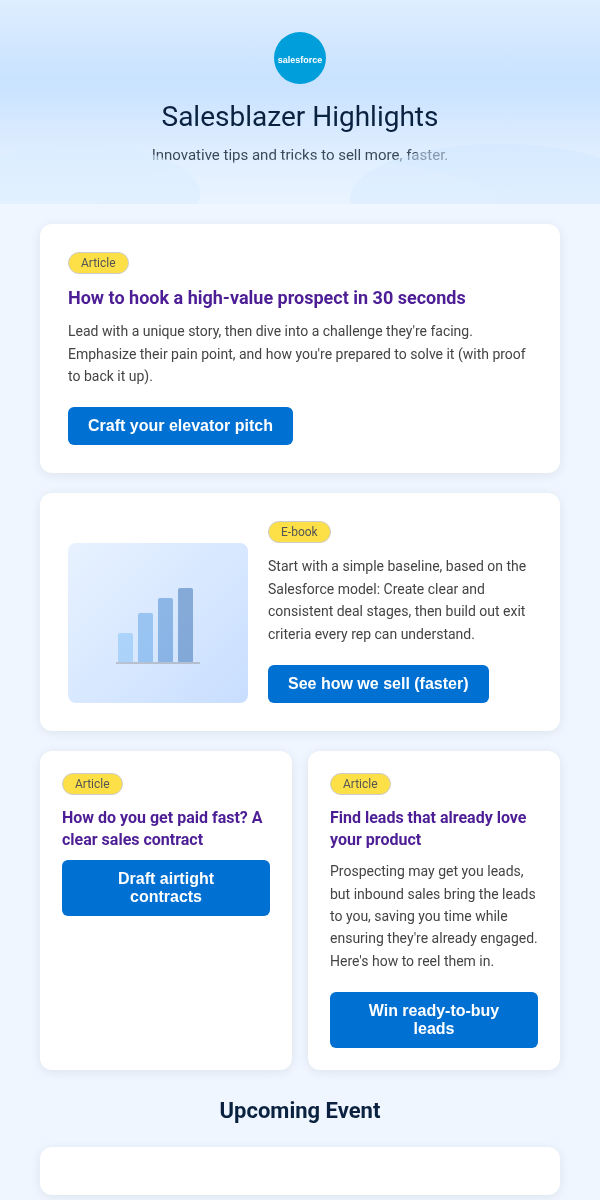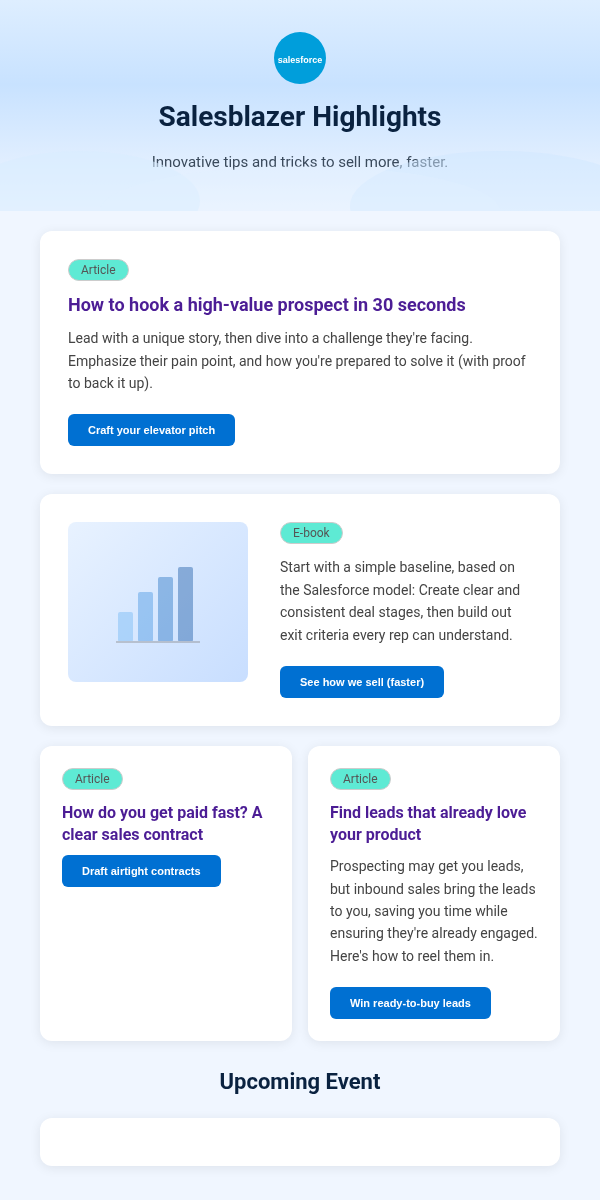--- a/index.html
+++ b/index.html
@@ -24,23 +24,23 @@
       pointer-events: none;
     }
     .salesforce-logo {
       width: 52px;
       height: 52px;
       margin: 0 auto 16px;
       display: block;
     }
     .page-title {
       font-size: 28px;
-      font-weight: 700;
+      font-weight: 400;
       color: #0a2240;
-      margin-bottom: 20px;
+      margin-bottom: 13px;
     }
     .page-subtitle {
       font-size: 15px;
       color: #3a4a5c;
       font-weight: 400;
     }
     .content {
       padding: 20px 40px 40px;
       display: flex;
       flex-direction: column;
@@ -54,51 +54,51 @@
       position: relative;
     }
     .card-badge {
       display: inline-block;
       border: 1px solid #ccc;
       border-radius: 20px;
       padding: 3px 12px;
       font-size: 12px;
       color: #555;
       margin-bottom: 12px;
-      background: #5eead4;
+      background: #fde047;
     }
     .card-title {
       font-size: 18px;
       font-weight: 700;
       color: #4c1d95;
       margin-bottom: 10px;
       line-height: 1.35;
     }
     .card-body {
       font-size: 14px;
       color: #444;
       line-height: 1.6;
       margin-bottom: 20px;
     }
     .btn-primary {
       background: #0070d2;
       color: #fff;
       border: none;
       border-radius: 6px;
       padding: 10px 20px;
-      font-size: 11px;
+      font-size: 16px;
       font-weight: 600;
       cursor: pointer;
       display: inline-block;
     }
     
     .card-horizontal {
       display: flex;
-      gap: 32px;
-      align-items: flex-start;
+      gap: 20px;
+      align-items: flex-end;
     }
     .card-image-placeholder {
       width: 180px;
       min-width: 180px;
       height: 160px;
       background: linear-gradient(135deg, #e8f2ff 0%, #c8deff 100%);
       border-radius: 8px;
       display: flex;
       align-items: center;
       justify-content: center;

